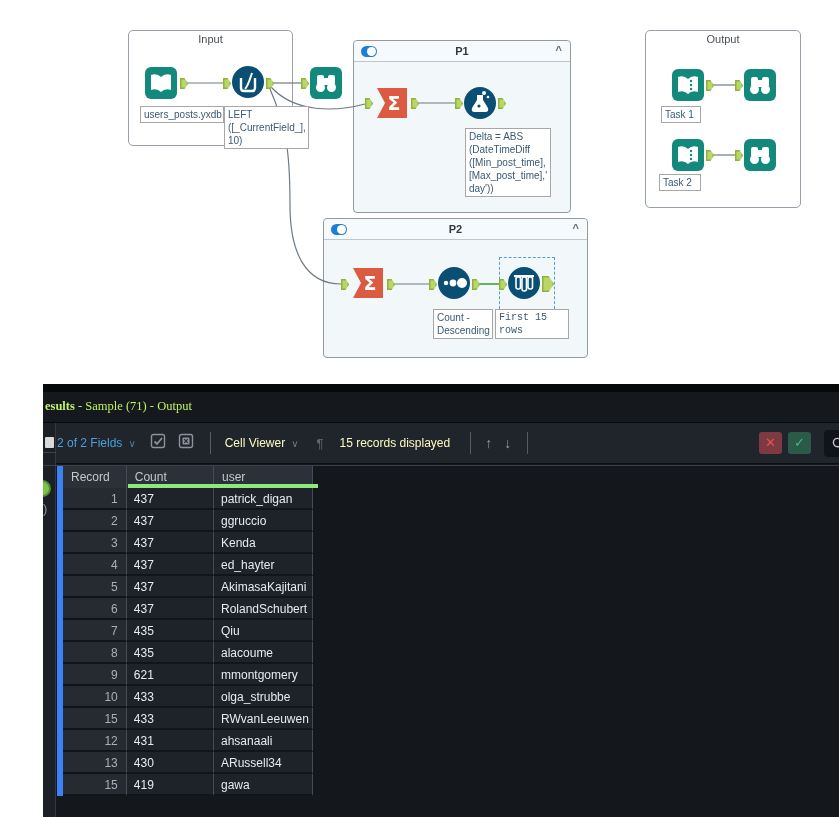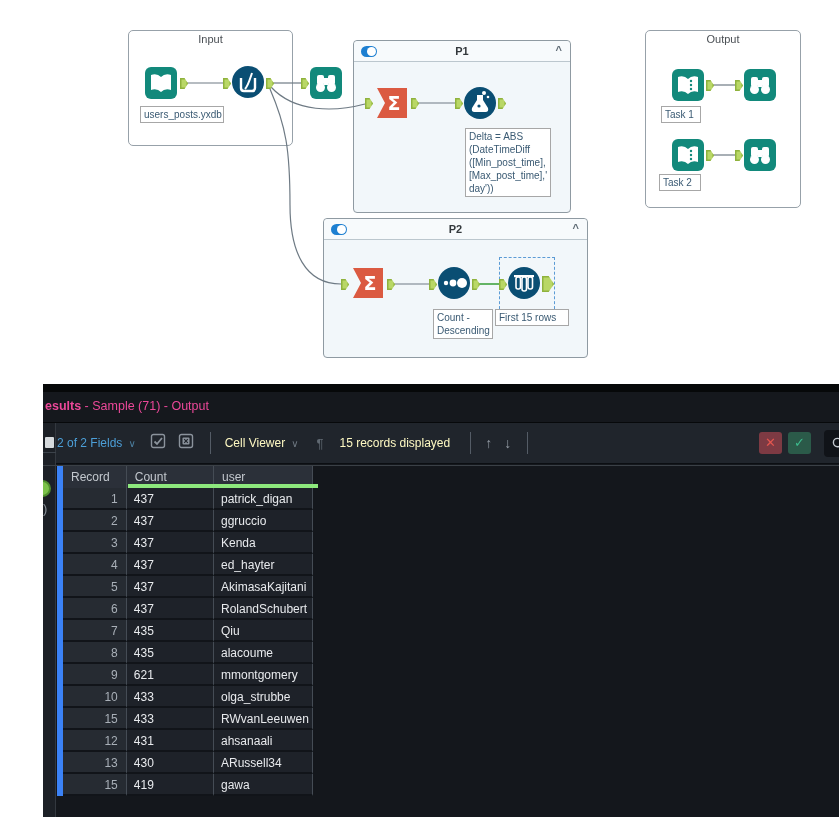--- a/index.html
+++ b/index.html
@@ -22,21 +22,21 @@
   .anchor { position:absolute; width:8px; height:11px; background:#b9d766; clip-path:polygon(0 0,55% 0,100% 50%,55% 100%,0 100%); box-shadow:inset 0 0 0 1.5px #8fb23d; }
   .anchor.big { width:12px; height:16px; }
   .annotation { position:absolute; background:#fff; border:1px solid #a7a7a7; font-size:10px; line-height:13px; color:#3a5a73; padding:1px 3px; white-space:pre-line; }
   .sel-box { position:absolute; border:1px dashed #5b9bd5; background:transparent; }
   .wires { position:absolute; left:0; top:0; pointer-events:none; }
 
   
   .results { position:absolute; left:0; top:384px; width:839px; height:433px; background:#14171c; }
   .panel-topstrip { position:absolute; left:0; top:0; width:100%; height:8px; background:#060809; }
   .panel-titlebar { position:absolute; left:0; top:8px; width:100%; height:30px; background:#15181d; }
-  .panel-title { position:absolute; left:2px; top:7px; font-size:12.5px; color:#ec4899; }
+  .panel-title { position:absolute; left:2px; top:7px; font-size:12.5px; color:#bef264;font-family:Liberation Serif, serif; }
   .panel-title b { font-weight:bold; }
   .toolbar { position:absolute; left:0; top:38px; width:100%; height:42px; background:#20252c; border-top:1px solid #07090b; border-bottom:1px solid #0b0e12; }
   .tb-left { position:absolute; left:14px; top:0; height:100%; display:flex; align-items:center; }
   .tb-fields { color:#4c9fd8; font-size:12px; margin-right:6px; }
   .tb-chev { color:#6e7882; font-size:10px; margin-right:14px; }
   .tb-icon { margin-right:12px; }
   .tb-divider { width:1px; height:22px; background:#545c66; margin:0 14px 0 4px; }
   .tb-text { color:#fef9c3; font-size:12px; margin-right:6px; }
   .tb-pilcrow { color:#5f6871; font-size:13px; margin-right:16px; }
   .tb-arrow { color:#959da6; font-size:14px; margin-right:12px; }
@@ -135,20 +135,23 @@
         <rect x="8" y="9" width="7" height="10" rx="2" fill="#fff"></rect>
         <rect x="19" y="9" width="7" height="10" rx="2" fill="#fff"></rect>
         <rect x="14.5" y="12" width="5" height="7" fill="#fff"></rect>
         <circle cx="11.5" cy="21.5" r="4.5" fill="#fff"></circle>
         <circle cx="22.5" cy="21.5" r="4.5" fill="#fff"></circle>
       </svg>
     </div>
     <div class="anchor" style="left:258px; top:78px;"></div>
 
     <div class="annotation" style="left:97px; top:106px; width:84px;">users_posts.yxdb</div>
+    <div class="annotation" style="left:181px; top:106px; width:85px;">LEFT
+([_CurrentField_],
+10)</div>
 
     <div class="tool" style="left:331px; top:86px; width:36px;">
       <svg width="36" height="34" viewBox="0 0 36 34">
         <polygon points="3,2 33,2 33,32 3,32 11,17" fill="#db5a41"></polygon>
         <text x="20" y="24" font-size="19" font-weight="bold" fill="#fff" text-anchor="middle" font-family="DejaVu Sans,sans-serif">Σ</text>
       </svg>
     </div>
     <div class="anchor" style="left:322px; top:98px;"></div>
     <div class="anchor" style="left:368px; top:98px;"></div>
 
@@ -198,21 +201,21 @@
         <rect x="9" y="11" width="4.5" height="12" rx="2" fill="none" stroke="#fff" stroke-width="1.6"></rect>
         <rect x="15" y="11" width="4.5" height="14" rx="2" fill="none" stroke="#fff" stroke-width="1.6"></rect>
         <rect x="21" y="11" width="4.5" height="12" rx="2" fill="none" stroke="#fff" stroke-width="1.6"></rect>
       </svg>
     </div>
     <div class="anchor" style="left:456px; top:279px;"></div>
     <div class="anchor big" style="left:499px; top:276px;"></div>
 
     <div class="annotation" style="left:390px; top:309px; width:60px;">Count -
 Descending</div>
-    <div class="annotation" style="left:452px; top:309px; width:74px;">First 15 rows</div>
+    <div class="annotation" style="left:452px; top:309px; width:74px;font-family:Liberation Mono, monospace;">First 15 rows</div>
 
     <div class="tool" style="left:628px; top:68px;">
       <svg width="34" height="34" viewBox="0 0 34 34">
         <rect x="1" y="1" width="32" height="32" rx="6" fill="#12897b"></rect>
         <path d="M7 9 Q13 7 17 11 L17 26 Q13 22 7 24 Z" fill="#fff"></path>
         <path d="M27 9 Q21 7 17 11 L17 26 Q21 22 27 24 Z" fill="#fff"></path>
         <circle cx="20" cy="13" r="1.2" fill="#12897b"></circle>
         <circle cx="20" cy="17" r="1.2" fill="#12897b"></circle>
         <circle cx="20" cy="21" r="1.2" fill="#12897b"></circle>
       </svg>

